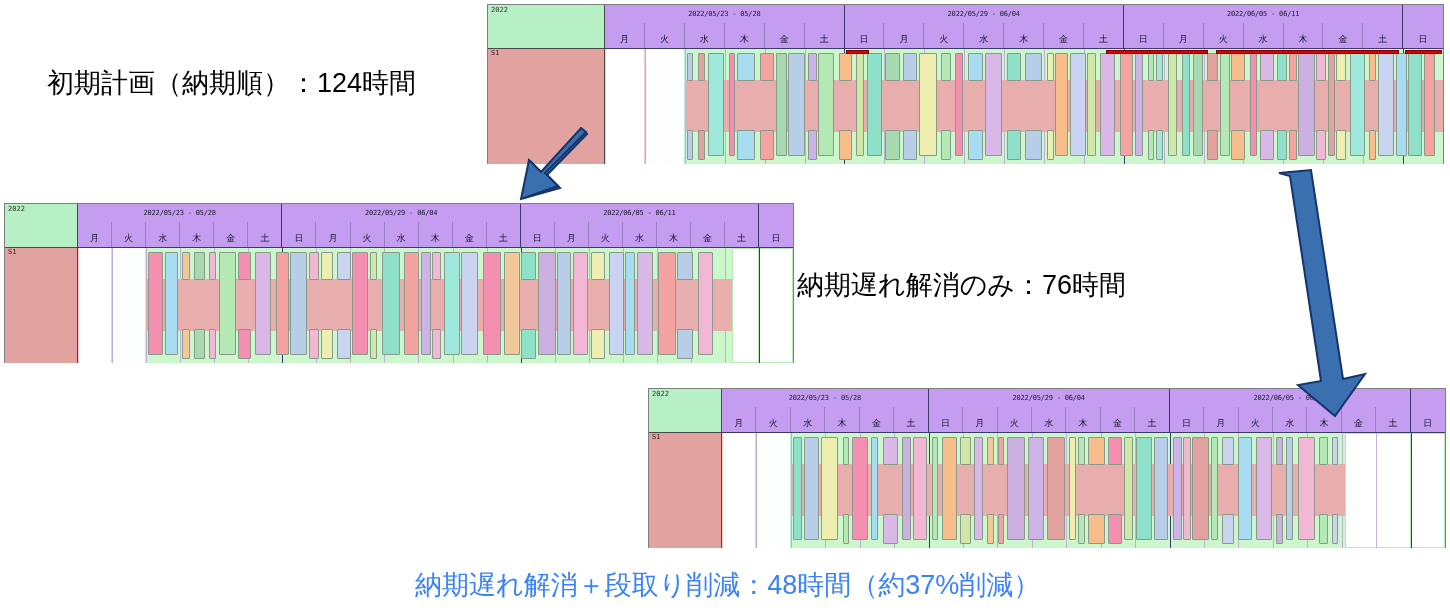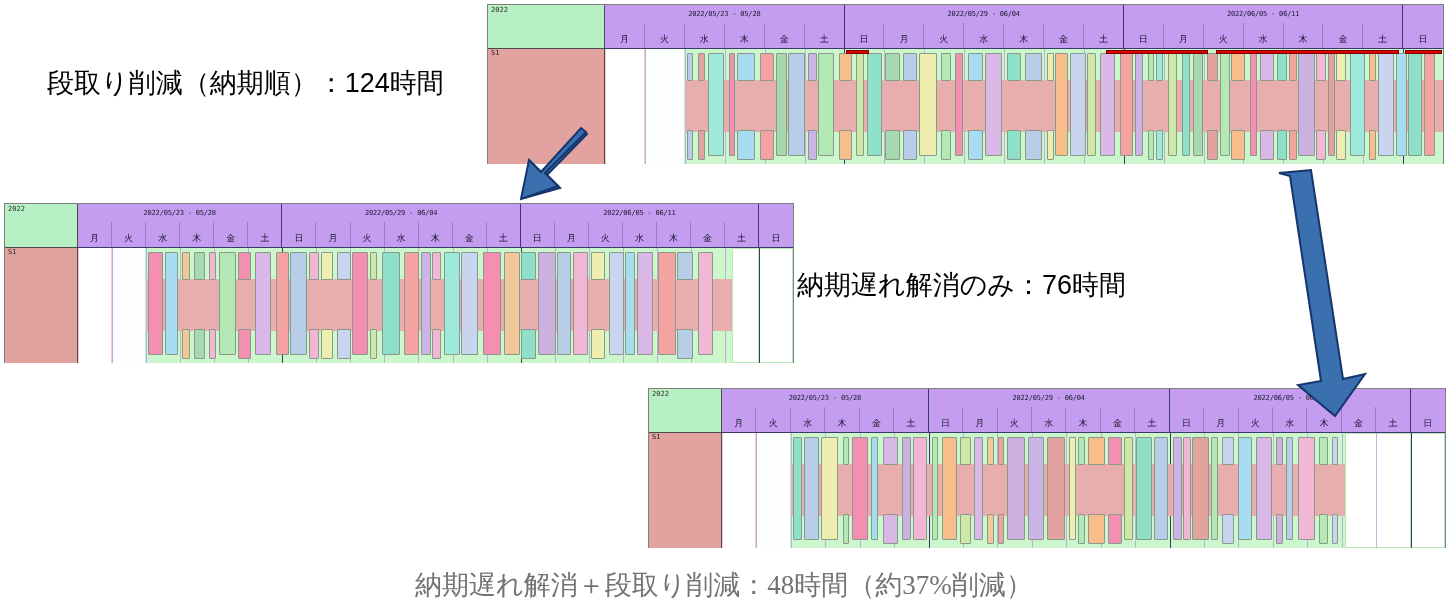--- a/index.html
+++ b/index.html
@@ -63,21 +63,21 @@
   .stripe{position:absolute;background:#e8aead;}
 
   
   .task{position:absolute;box-sizing:border-box;border:1px solid #8a9a8a;border-radius:1px;}
 
   
   .late{position:absolute;height:4px;background:#e00000;border:1px solid #7a0000;box-sizing:border-box;}
 
   
   .cap{position:absolute;white-space:nowrap;color:#000;font-size:27px;line-height:1;}
-  .cap.red{color:#737373;font-family:Liberation Serif, serif;}
+  .cap.red{color:#3b82f6;}
 
   
   .arrow{position:absolute;}
 </style>
 </head>
 <body>
 
 <div class="gantt" id="chart0" style="left:487px;top:4px;width:957px;height:160px;">
   <div class="g-head">
     <div class="g-corner" style="width:117px;">2022</div>
@@ -482,21 +482,21 @@
         <div class="task" style="left: 563.857px; width: 7px; top: 4px; height: 103px; background: rgb(184, 205, 232);"></div>
         <div class="task" style="left: 575.857px; width: 17px; top: 4px; height: 103px; background: rgb(242, 183, 212);"></div>
         <div class="task" style="left: 596.857px; width: 9px; top: 4px; height: 28px; background: rgb(180, 232, 180);"></div>
         <div class="task" style="left: 596.857px; width: 9px; top: 81px; height: 30px; background: rgb(180, 232, 180);"></div>
         <div class="task" style="left: 609.857px; width: 6px; top: 4px; height: 28px; background: rgb(201, 212, 240);"></div>
         <div class="task" style="left: 609.857px; width: 6px; top: 81px; height: 30px; background: rgb(201, 212, 240);"></div>
       </div>
   </div>
 </div>
 
-<div class="cap" style="left:47px;top:70px;">段取り削減（納期順）：124時間</div>
+<div class="cap" style="left:47px;top:70px;">初期計画（納期順）：124時間</div>
 
 <div class="cap" style="left:797px;top:272px;">納期遅れ解消のみ：76時間</div>
 
 <div class="cap red" style="left:415px;top:572px;">納期遅れ解消＋段取り削減：48時間（約37%削減）</div>
 
 <svg class="arrow" style="left:483px;top:126px;" width="112" height="82" viewBox="0 0 112 82">
   <polygon points="104,8 64,49 77,62 41,72 48,36 60,48 99,3" fill="#3a6fb0" stroke="#15356b" stroke-width="2" transform="translate(0,0)"></polygon>
   <polygon points="103,6 62,47 75,60 38,73 46,34 58,46 98,2" fill="#3a6fb0" stroke="#15356b" stroke-width="2"></polygon>
 </svg>
 

